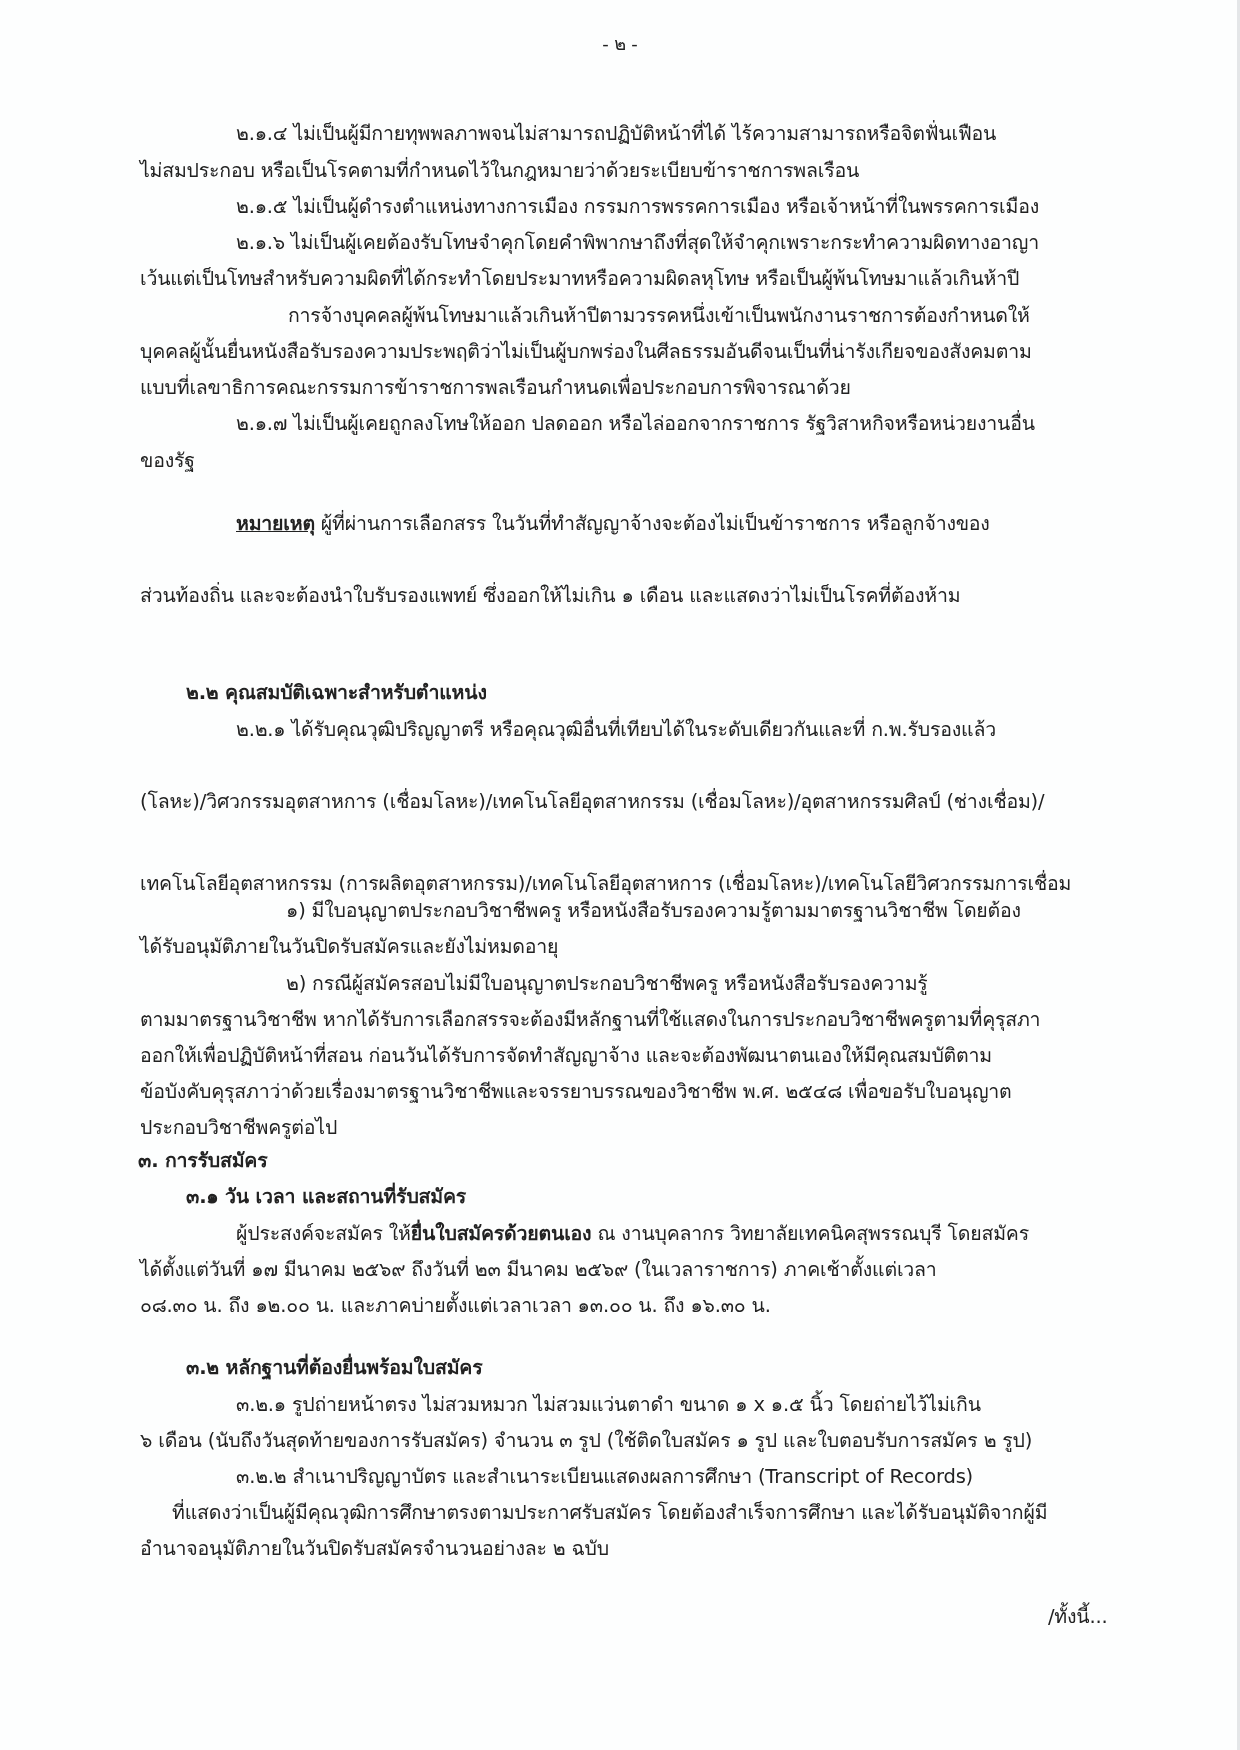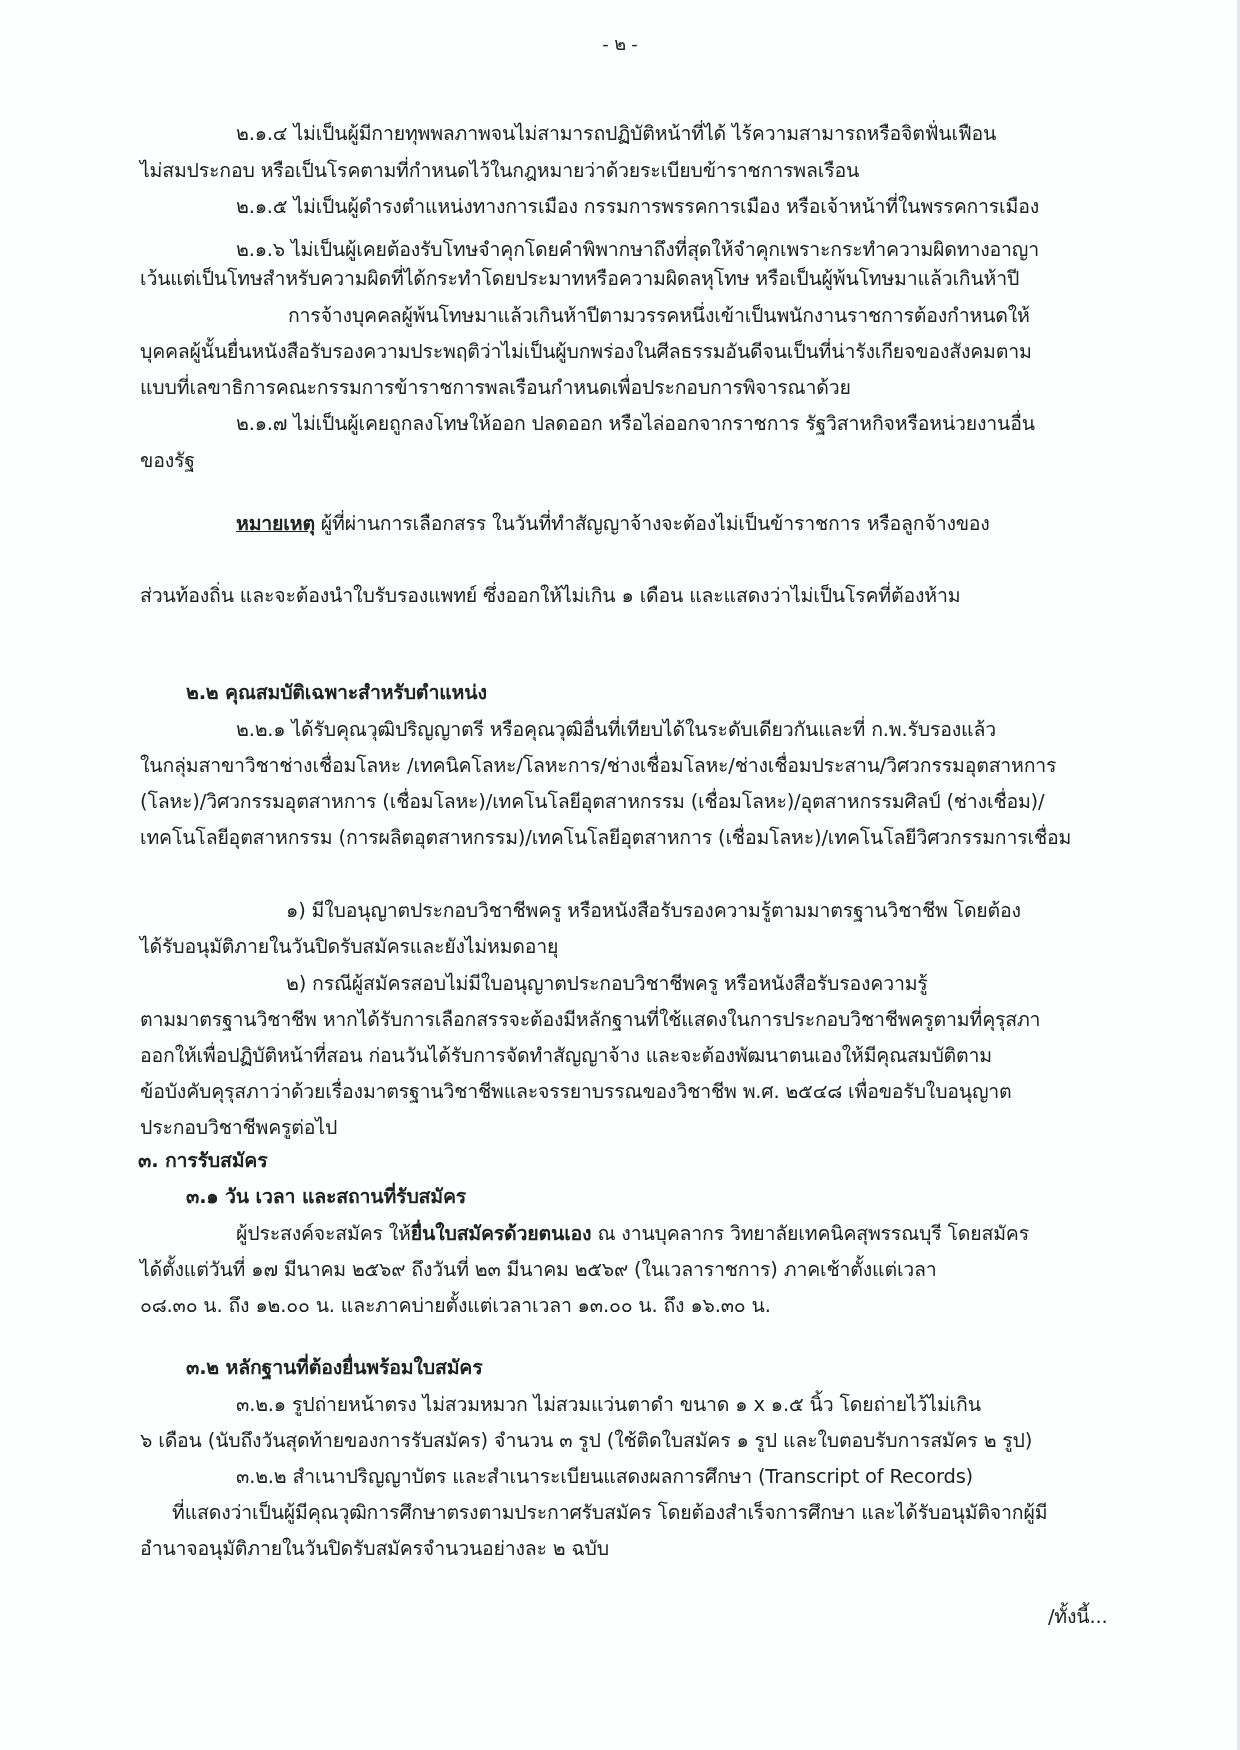--- a/index.html
+++ b/index.html
@@ -23,38 +23,37 @@
 <body>
 
 <div class="page">
   <div class="right-edge"></div>
 
   <div class="ln pagenum">- ๒ -</div>
 
   <div class="ln" style="left:236px;top:120px;">๒.๑.๔ ไม่เป็นผู้มีกายทุพพลภาพจนไม่สามารถปฏิบัติหน้าที่ได้ ไร้ความสามารถหรือจิตฟั่นเฟือน</div>
   <div class="ln" style="left:140px;top:157px;">ไม่สมประกอบ หรือเป็นโรคตามที่กำหนดไว้ในกฎหมายว่าด้วยระเบียบข้าราชการพลเรือน</div>
   <div class="ln" style="left:236px;top:193px;">๒.๑.๕ ไม่เป็นผู้ดำรงตำแหน่งทางการเมือง กรรมการพรรคการเมือง หรือเจ้าหน้าที่ในพรรคการเมือง</div>
-  <div class="ln" style="left:236px;top:236px;">๒.๑.๖ ไม่เป็นผู้เคยต้องรับโทษจำคุกโดยคำพิพากษาถึงที่สุดให้จำคุกเพราะกระทำความผิดทางอาญา</div>
+  <div class="ln" style="left:236px;top:229px;">๒.๑.๖ ไม่เป็นผู้เคยต้องรับโทษจำคุกโดยคำพิพากษาถึงที่สุดให้จำคุกเพราะกระทำความผิดทางอาญา</div>
   <div class="ln" style="left:140px;top:265px;">เว้นแต่เป็นโทษสำหรับความผิดที่ได้กระทำโดยประมาทหรือความผิดลหุโทษ หรือเป็นผู้พ้นโทษมาแล้วเกินห้าปี</div>
   <div class="ln" style="left:288px;top:302px;">การจ้างบุคคลผู้พ้นโทษมาแล้วเกินห้าปีตามวรรคหนึ่งเข้าเป็นพนักงานราชการต้องกำหนดให้</div>
   <div class="ln" style="left:140px;top:338px;">บุคคลผู้นั้นยื่นหนังสือรับรองความประพฤติว่าไม่เป็นผู้บกพร่องในศีลธรรมอันดีจนเป็นที่น่ารังเกียจของสังคมตาม</div>
   <div class="ln" style="left:140px;top:374px;">แบบที่เลขาธิการคณะกรรมการข้าราชการพลเรือนกำหนดเพื่อประกอบการพิจารณาด้วย</div>
   <div class="ln" style="left:236px;top:410px;">๒.๑.๗ ไม่เป็นผู้เคยถูกลงโทษให้ออก ปลดออก หรือไล่ออกจากราชการ รัฐวิสาหกิจหรือหน่วยงานอื่น</div>
   <div class="ln" style="left:140px;top:447px;">ของรัฐ</div>
 
   <div class="ln" style="left:236px;top:510px;">
     <span class="b u">หมายเหตุ</span><span> ผู้ที่ผ่านการเลือกสรร ในวันที่ทำสัญญาจ้างจะต้องไม่เป็นข้าราชการ หรือลูกจ้างของ</span>
   </div>
   <div class="ln" style="left:140px;top:582px;">ส่วนท้องถิ่น และจะต้องนำใบรับรองแพทย์ ซึ่งออกให้ไม่เกิน ๑ เดือน และแสดงว่าไม่เป็นโรคที่ต้องห้าม</div>
 
   <div class="ln b" style="left:186px;top:679px;">๒.๒ คุณสมบัติเฉพาะสำหรับตำแหน่ง</div>
   <div class="ln" style="left:236px;top:716px;">๒.๒.๑ ได้รับคุณวุฒิปริญญาตรี หรือคุณวุฒิอื่นที่เทียบได้ในระดับเดียวกันและที่ ก.พ.รับรองแล้ว</div>
-  <div class="ln" style="left:140px;top:752px;">ในกลุ่มสาขาวิชาช่างเชื่อมโลหะ /เทคนิคโลหะ/โลหะการ/ช่างเชื่อมโลหะ/ช่างเชื่อมประสาน/วิศวกรรมอุตสาหการ</div>
   <div class="ln" style="left:140px;top:788px;">(โลหะ)/วิศวกรรมอุตสาหการ (เชื่อมโลหะ)/เทคโนโลยีอุตสาหกรรม (เชื่อมโลหะ)/อุตสาหกรรมศิลป์ (ช่างเชื่อม)/</div>
-  <div class="ln" style="left:140px;top:824px;">เทคโนโลยีอุตสาหกรรม (การผลิตอุตสาหกรรม)/เทคโนโลยีอุตสาหการ (เชื่อมโลหะ)/เทคโนโลยีวิศวกรรมการเชื่อม</div>
+  <div class="ln" style="left:140px;top:870px;">เทคโนโลยีอุตสาหกรรม (การผลิตอุตสาหกรรม)/เทคโนโลยีอุตสาหการ (เชื่อมโลหะ)/เทคโนโลยีวิศวกรรมการเชื่อม</div>
   <div class="ln" style="left:286px;top:897px;">๑) มีใบอนุญาตประกอบวิชาชีพครู หรือหนังสือรับรองความรู้ตามมาตรฐานวิชาชีพ โดยต้อง</div>
   <div class="ln" style="left:140px;top:933px;">ได้รับอนุมัติภายในวันปิดรับสมัครและยังไม่หมดอายุ</div>
   <div class="ln" style="left:286px;top:970px;">๒) กรณีผู้สมัครสอบไม่มีใบอนุญาตประกอบวิชาชีพครู หรือหนังสือรับรองความรู้</div>
   <div class="ln" style="left:140px;top:1006px;">ตามมาตรฐานวิชาชีพ หากได้รับการเลือกสรรจะต้องมีหลักฐานที่ใช้แสดงในการประกอบวิชาชีพครูตามที่คุรุสภา</div>
   <div class="ln" style="left:140px;top:1042px;">ออกให้เพื่อปฏิบัติหน้าที่สอน ก่อนวันได้รับการจัดทำสัญญาจ้าง และจะต้องพัฒนาตนเองให้มีคุณสมบัติตาม</div>
   <div class="ln" style="left:140px;top:1078px;">ข้อบังคับคุรุสภาว่าด้วยเรื่องมาตรฐานวิชาชีพและจรรยาบรรณของวิชาชีพ พ.ศ. ๒๕๔๘ เพื่อขอรับใบอนุญาต</div>
   <div class="ln" style="left:140px;top:1114px;">ประกอบวิชาชีพครูต่อไป</div>
 
   <div class="ln b" style="left:138px;top:1147px;">๓.  การรับสมัคร</div>
   <div class="ln b" style="left:186px;top:1183px;">๓.๑  วัน เวลา และสถานที่รับสมัคร</div>

